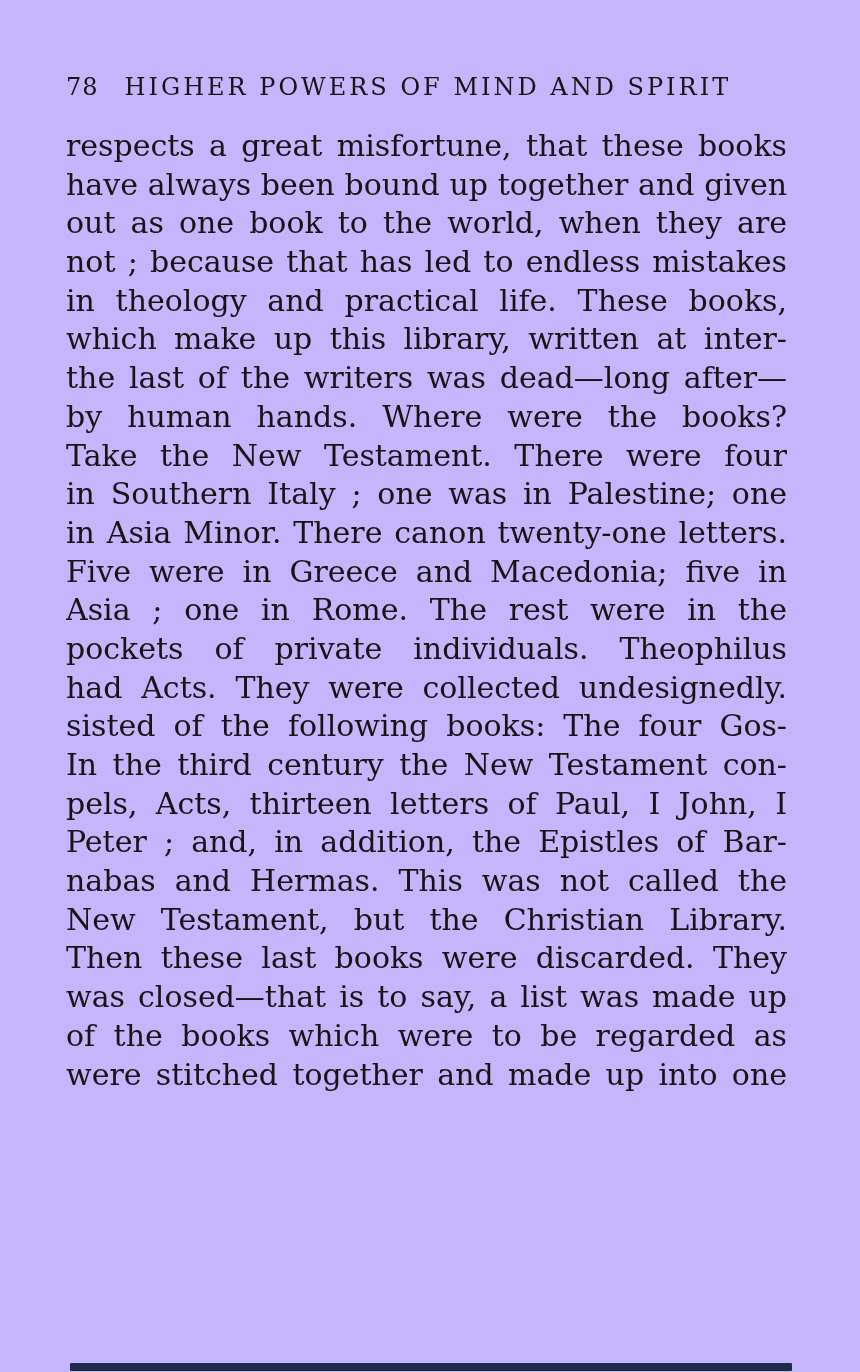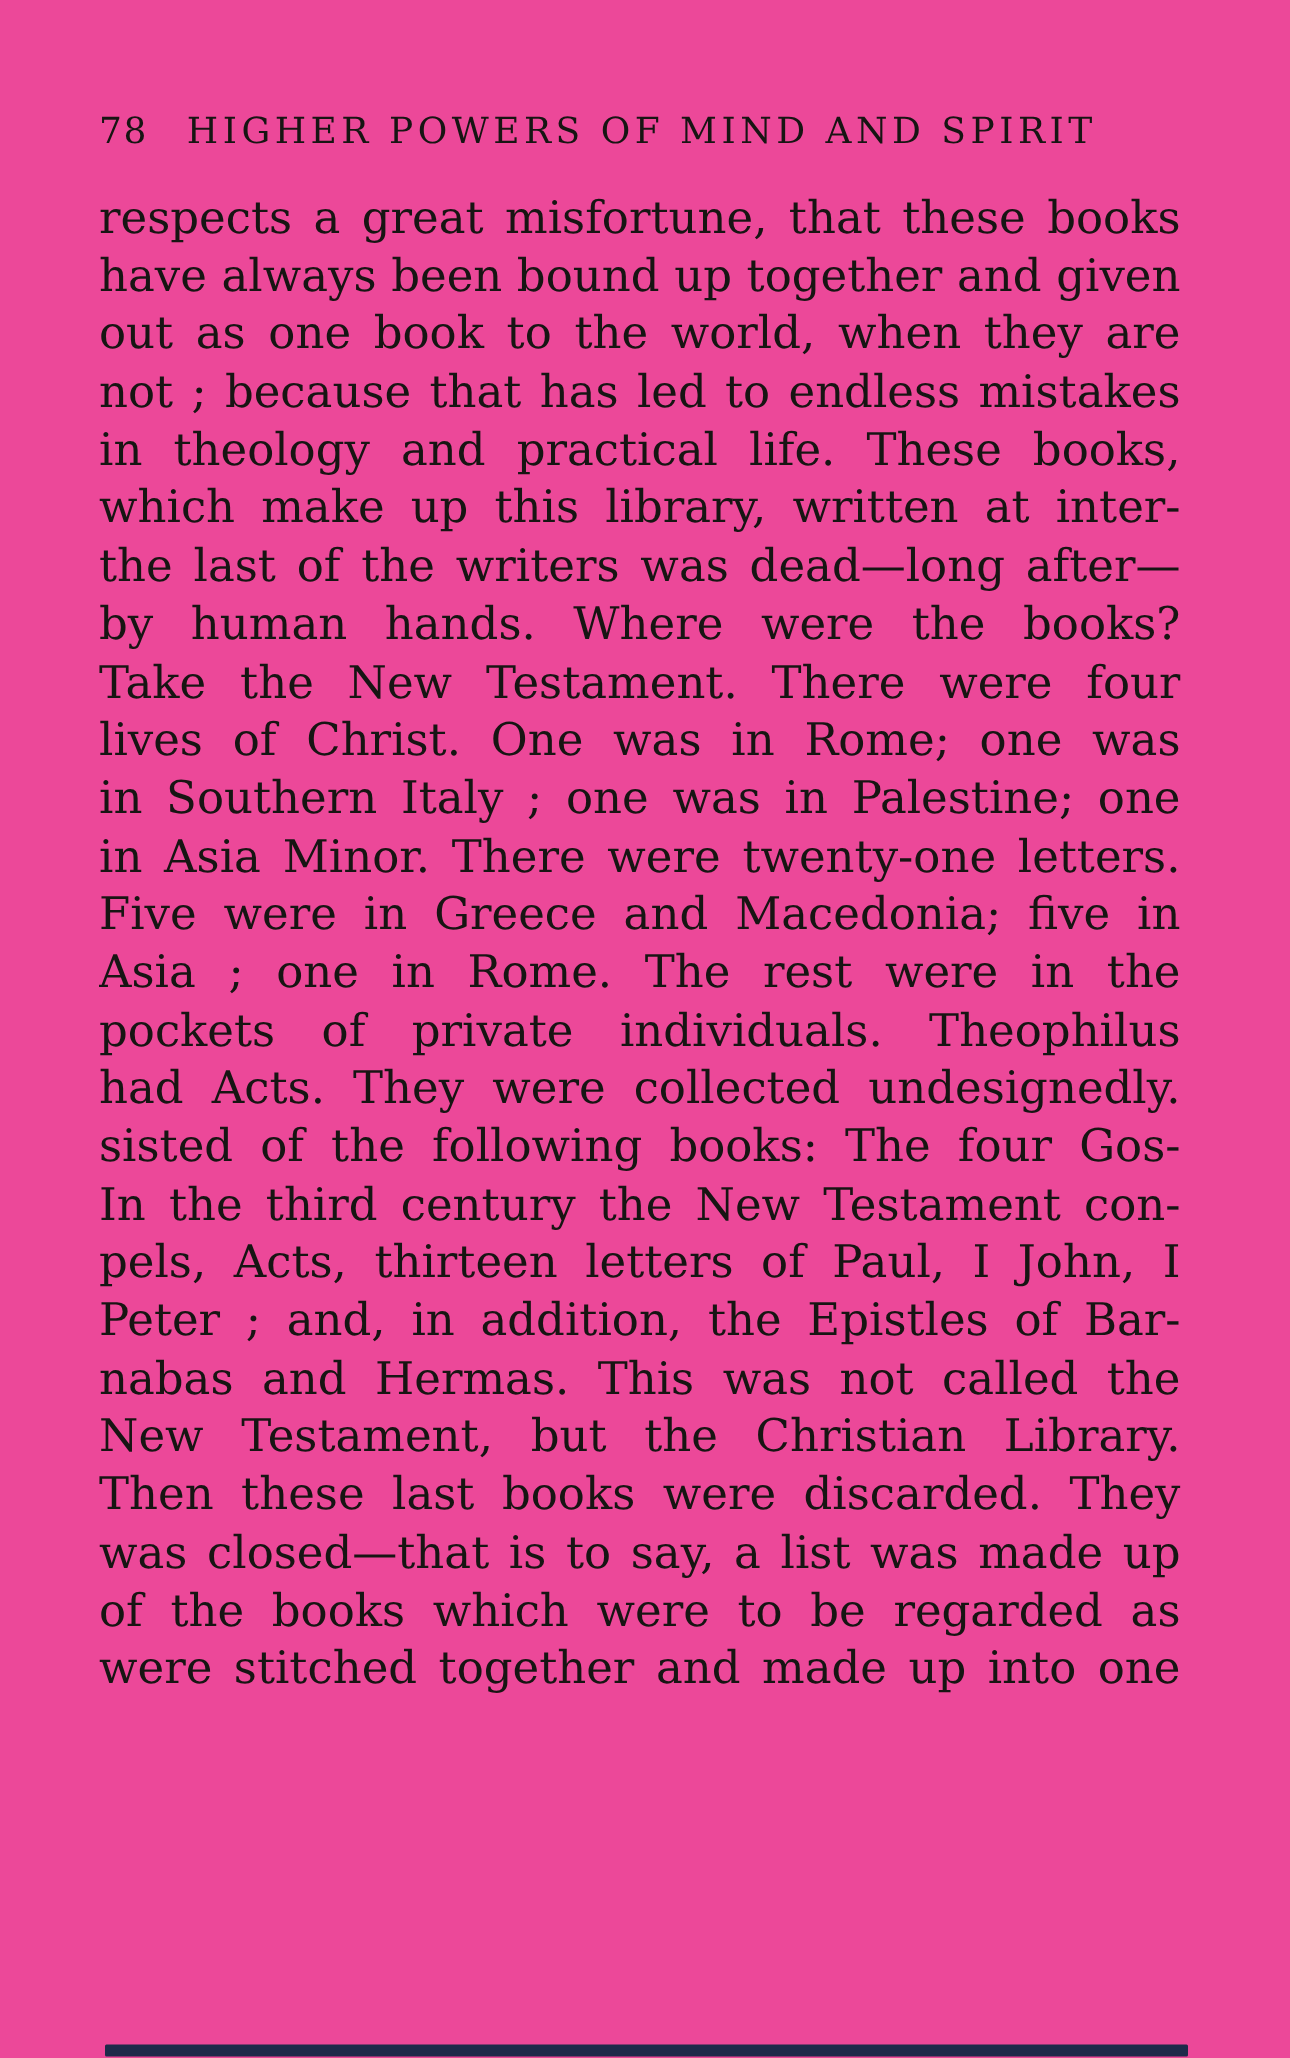--- a/index.html
+++ b/index.html
@@ -1,20 +1,20 @@
 <!DOCTYPE html>
 <html><head>
 <meta charset="utf-8">
 <style>
   html, body { margin: 0; padding: 0; background: #ffffff; }
   .page {
     position: relative;
     width: 860px;
     height: 1372px;
-    background: #ec4899;
+    background: #c4b5fd;
     overflow: hidden;
     font-family: "DejaVu Serif", "Liberation Serif", serif;
     color: #171513;
   }
   .header {
     position: absolute;
     left: 66px;
     top: 72px;
     display: flex;
     align-items: baseline;
@@ -65,23 +65,22 @@
   <main class="text">
     <div class="line">respects a great misfortune, that these books</div>
     <div class="line">have always been bound up together and given</div>
     <div class="line">out as one book to the world, when they are</div>
     <div class="line">not ; because that has led to endless mistakes</div>
     <div class="line">in theology and practical life. These books,</div>
     <div class="line">which make up this library, written at inter-</div>
     <div class="line">the last of the writers was dead—long after—</div>
     <div class="line">by human hands. Where were the books?</div>
     <div class="line">Take the New Testament. There were four</div>
-    <div class="line">lives of Christ. One was in Rome; one was</div>
     <div class="line">in Southern Italy ; one was in Palestine; one</div>
-    <div class="line">in Asia Minor. There were twenty-one letters.</div>
+    <div class="line">in Asia Minor. There canon twenty-one letters.</div>
     <div class="line">Five were in Greece and Macedonia; five in</div>
     <div class="line">Asia ; one in Rome. The rest were in the</div>
     <div class="line">pockets of private individuals. Theophilus</div>
     <div class="line">had Acts. They were collected undesignedly.</div>
     <div class="line">sisted of the following books: The four Gos-</div>
     <div class="line">In the third century the New Testament con-</div>
     <div class="line">pels, Acts, thirteen letters of Paul, I John, I</div>
     <div class="line">Peter ; and, in addition, the Epistles of Bar-</div>
     <div class="line">nabas and Hermas. This was not called the</div>
     <div class="line">New Testament, but the Christian Library.</div>

